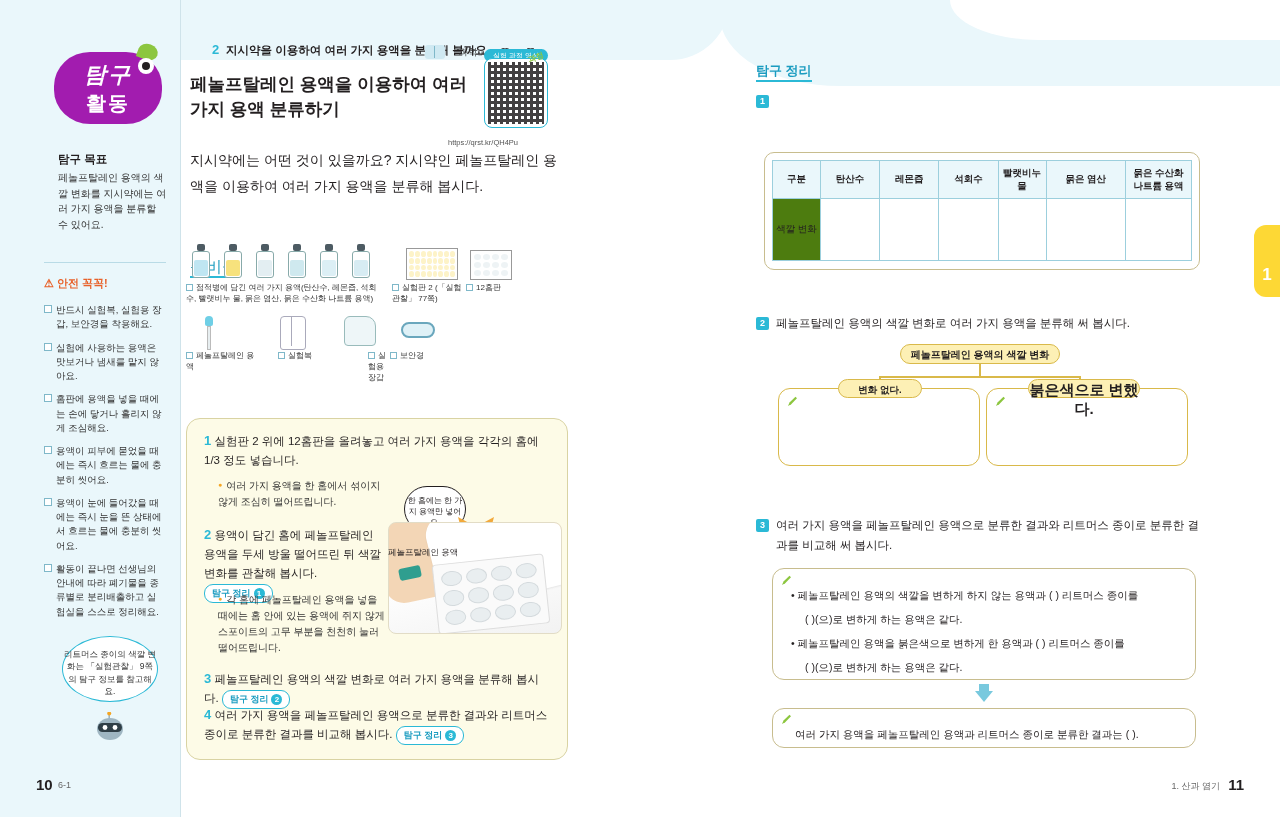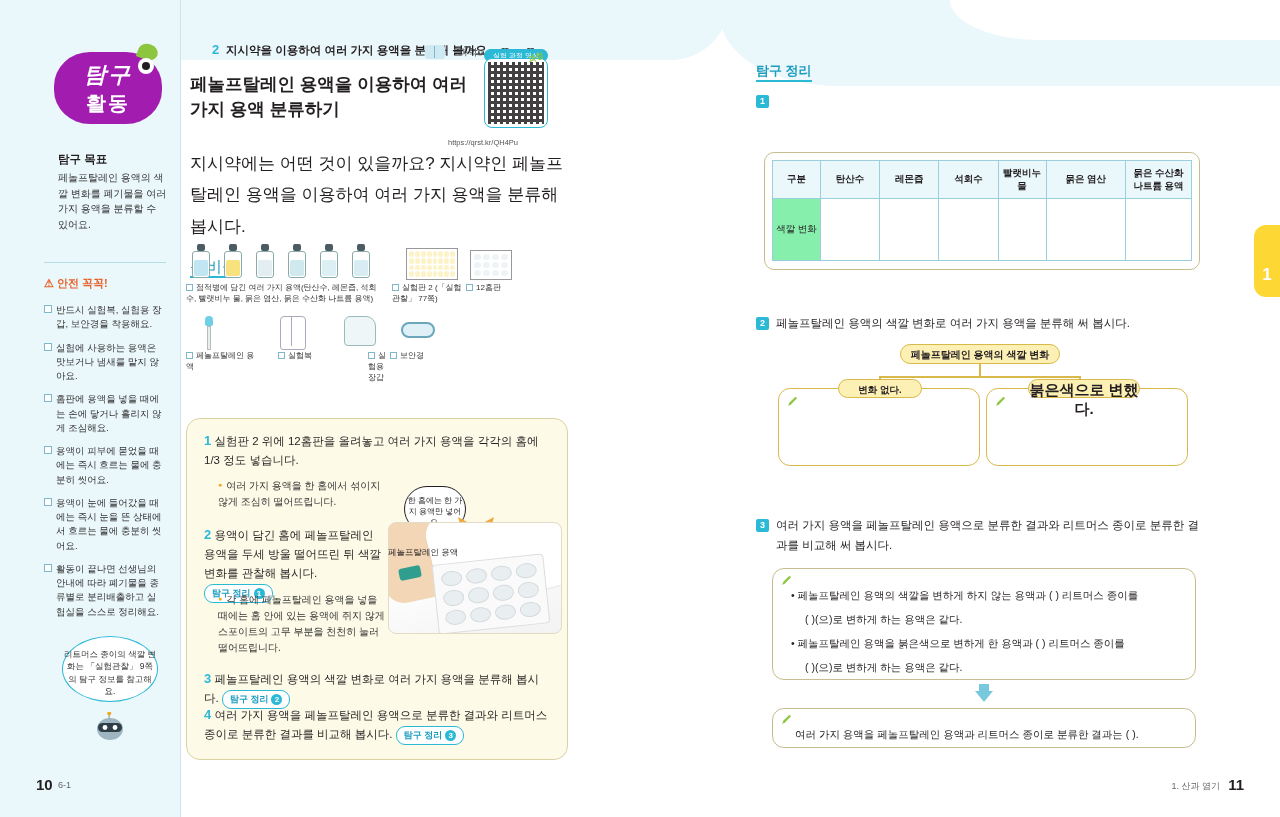--- a/index.html
+++ b/index.html
@@ -117,21 +117,21 @@
     background-size:6px 6px;
     opacity:0.85;
   }
   .qr-url { position:absolute; left:448px; top:138px; font-size:7.5px; color:#555; }
   .qr-flag {
     position:absolute; left:528px; top:52px; font-size:8px; color:#8cc63f; font-weight:bold;
     transform:rotate(-20deg);
   }
 
   .lead {
-    position:absolute; left:190px; top:148px; width:380px; font-size:17px; line-height:1.85; color:#231f20;
+    position:absolute; left:190px; top:148px; width:380px; font-size:14px; line-height:1.85; color:#231f20;
   }
 
   .h-blue {
     position:absolute; font-size:16px; font-weight:normal; color:#1b9cc0;margin-top:33px;
   }
   .h-underline { border-bottom:2px solid #2bb9d6; padding-bottom:1px; }
   .prep-item { position:absolute; text-align:center; font-size:8px; color:#333; }
   .bottle { width:18px; height:34px; margin:0 auto; position:relative; }
   .bottle .cap { position:absolute; left:5px; top:0; width:8px; height:7px; background:#4d5b63; border-radius:2px;}
   .bottle .body { position:absolute; left:0; top:7px; width:18px; height:27px; border:1px solid #8aa; border-radius:3px; background:#fff;}
@@ -282,21 +282,21 @@
 <div class="yellow-tab">1</div>
 
 <div class="badge">
   <div class="badge-leaf"></div>
   <div class="badge-eye"></div>
   <div class="l1">탐구</div>
   <div class="l2">활동</div>
 </div>
 
 <div class="side-h" style="left:58px; top:152px;">탐구 목표</div>
-<div class="side-p" style="left:58px; top:170px; width:110px;">페놀프탈레인 용액의 색깔 변화를 폐기물을 여러 가지 용액을 분류할 수 있어요.</div>
+<div class="side-p" style="left:58px; top:170px; width:110px;">페놀프탈레인 용액의 색깔 변화를 지시약에는 여러 가지 용액을 분류할 수 있어요.</div>
 <div class="side-divider" style="left:44px; top:262px; width:122px;"></div>
 
 <div style="position:absolute;left:44px;top:276px;font-size:11px;font-weight:bold;color:#e8622a;">
   <span>⚠</span>
   <span>안전 꼭꼭!</span>
 </div>
 
 <div class="chk-list">
   <div class="chk-item">
       <span class="chk-box"></span>
@@ -576,21 +576,21 @@
       <tr>
     <th style="width:48px;">구분</th>
     <th>탄산수</th>
     <th>레몬즙</th>
     <th>석회수</th>
     <th style="width:48px;">빨랫비누 물</th>
     <th>묽은 염산</th>
     <th style="width:66px;">묽은 수산화 나트륨 용액</th>
   </tr>
   <tr>
-    <td style="background:#86efac;">색깔 변화</td>
+    <td style="background:#4d7c0f;">색깔 변화</td>
     <td></td>
     <td></td>
     <td></td>
     <td></td>
     <td></td>
     <td></td>
   </tr>
 </tbody>
   </table>
 

